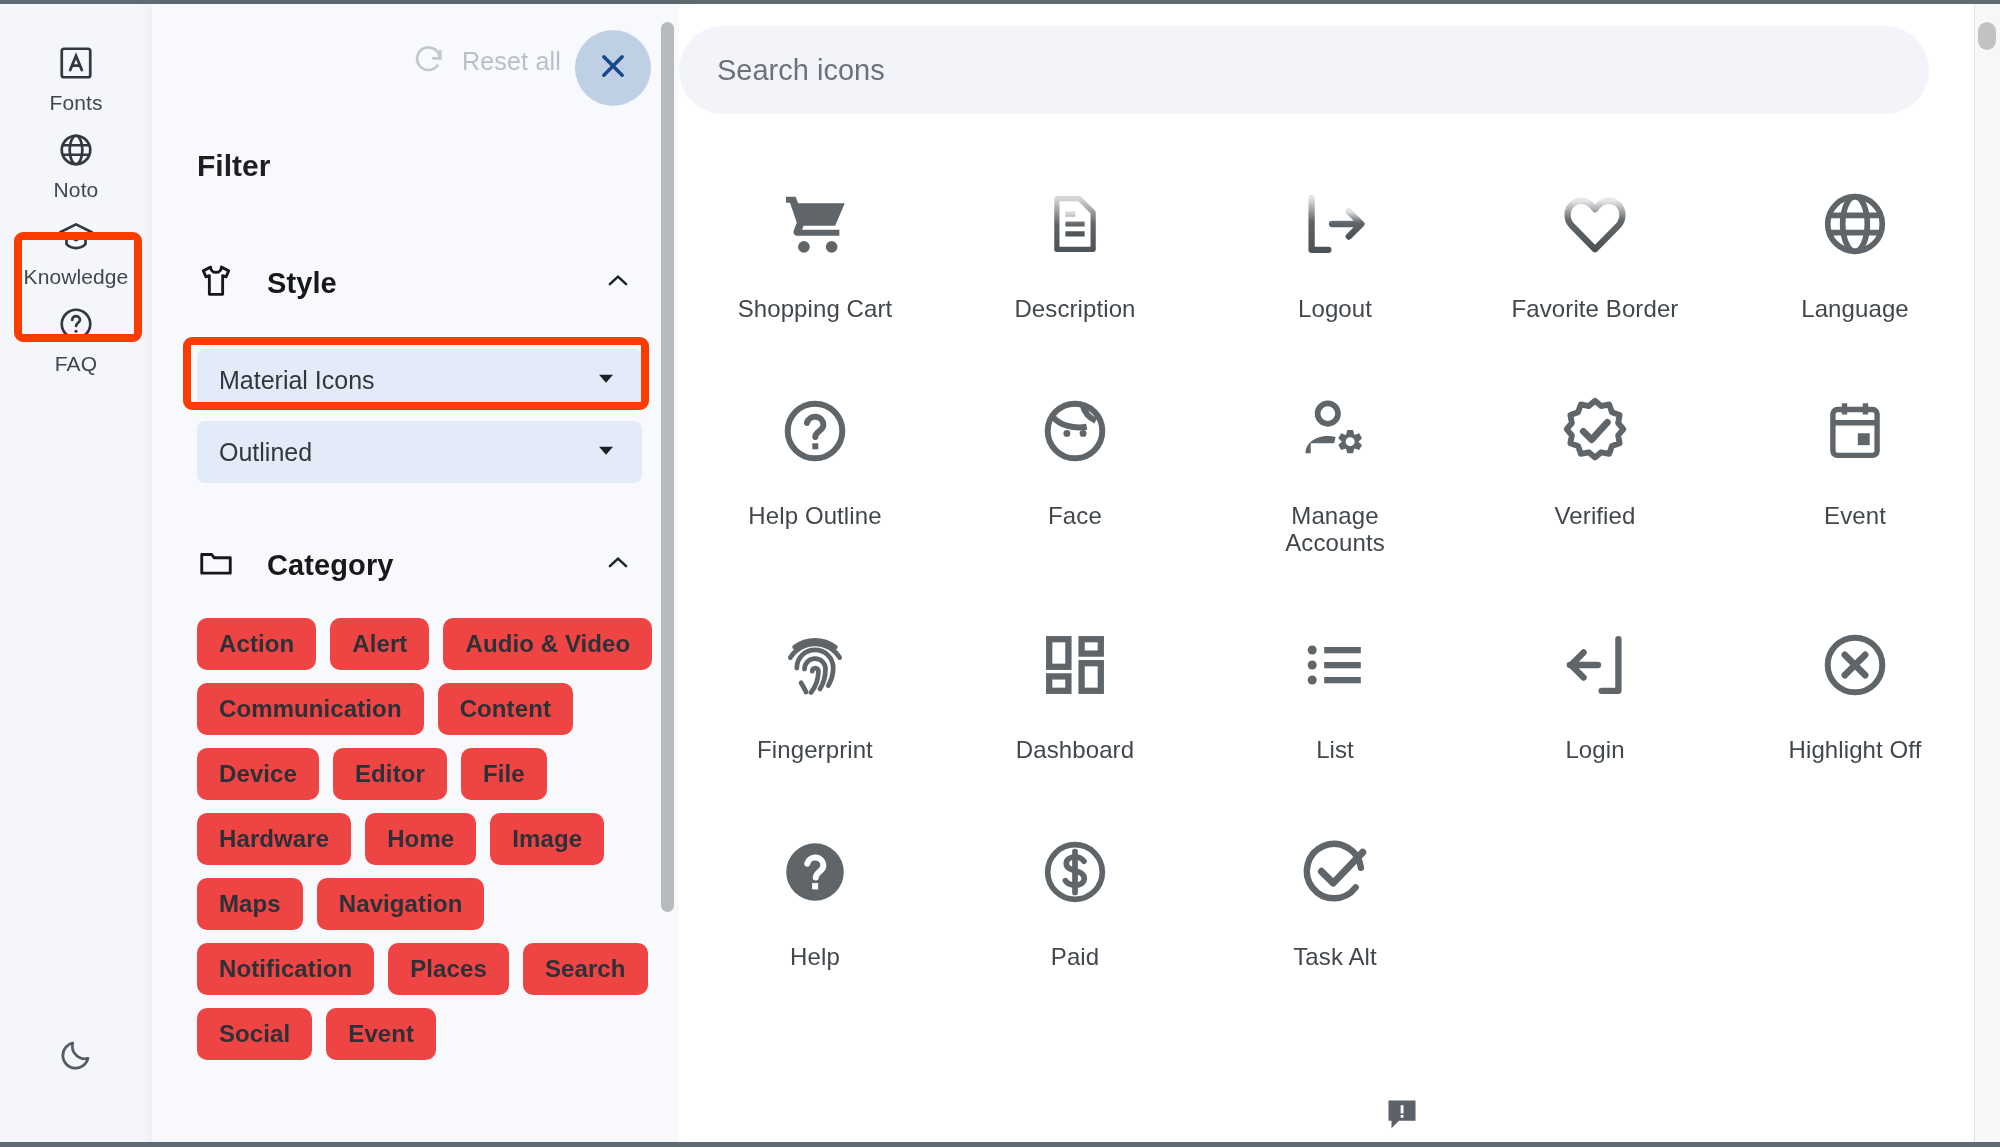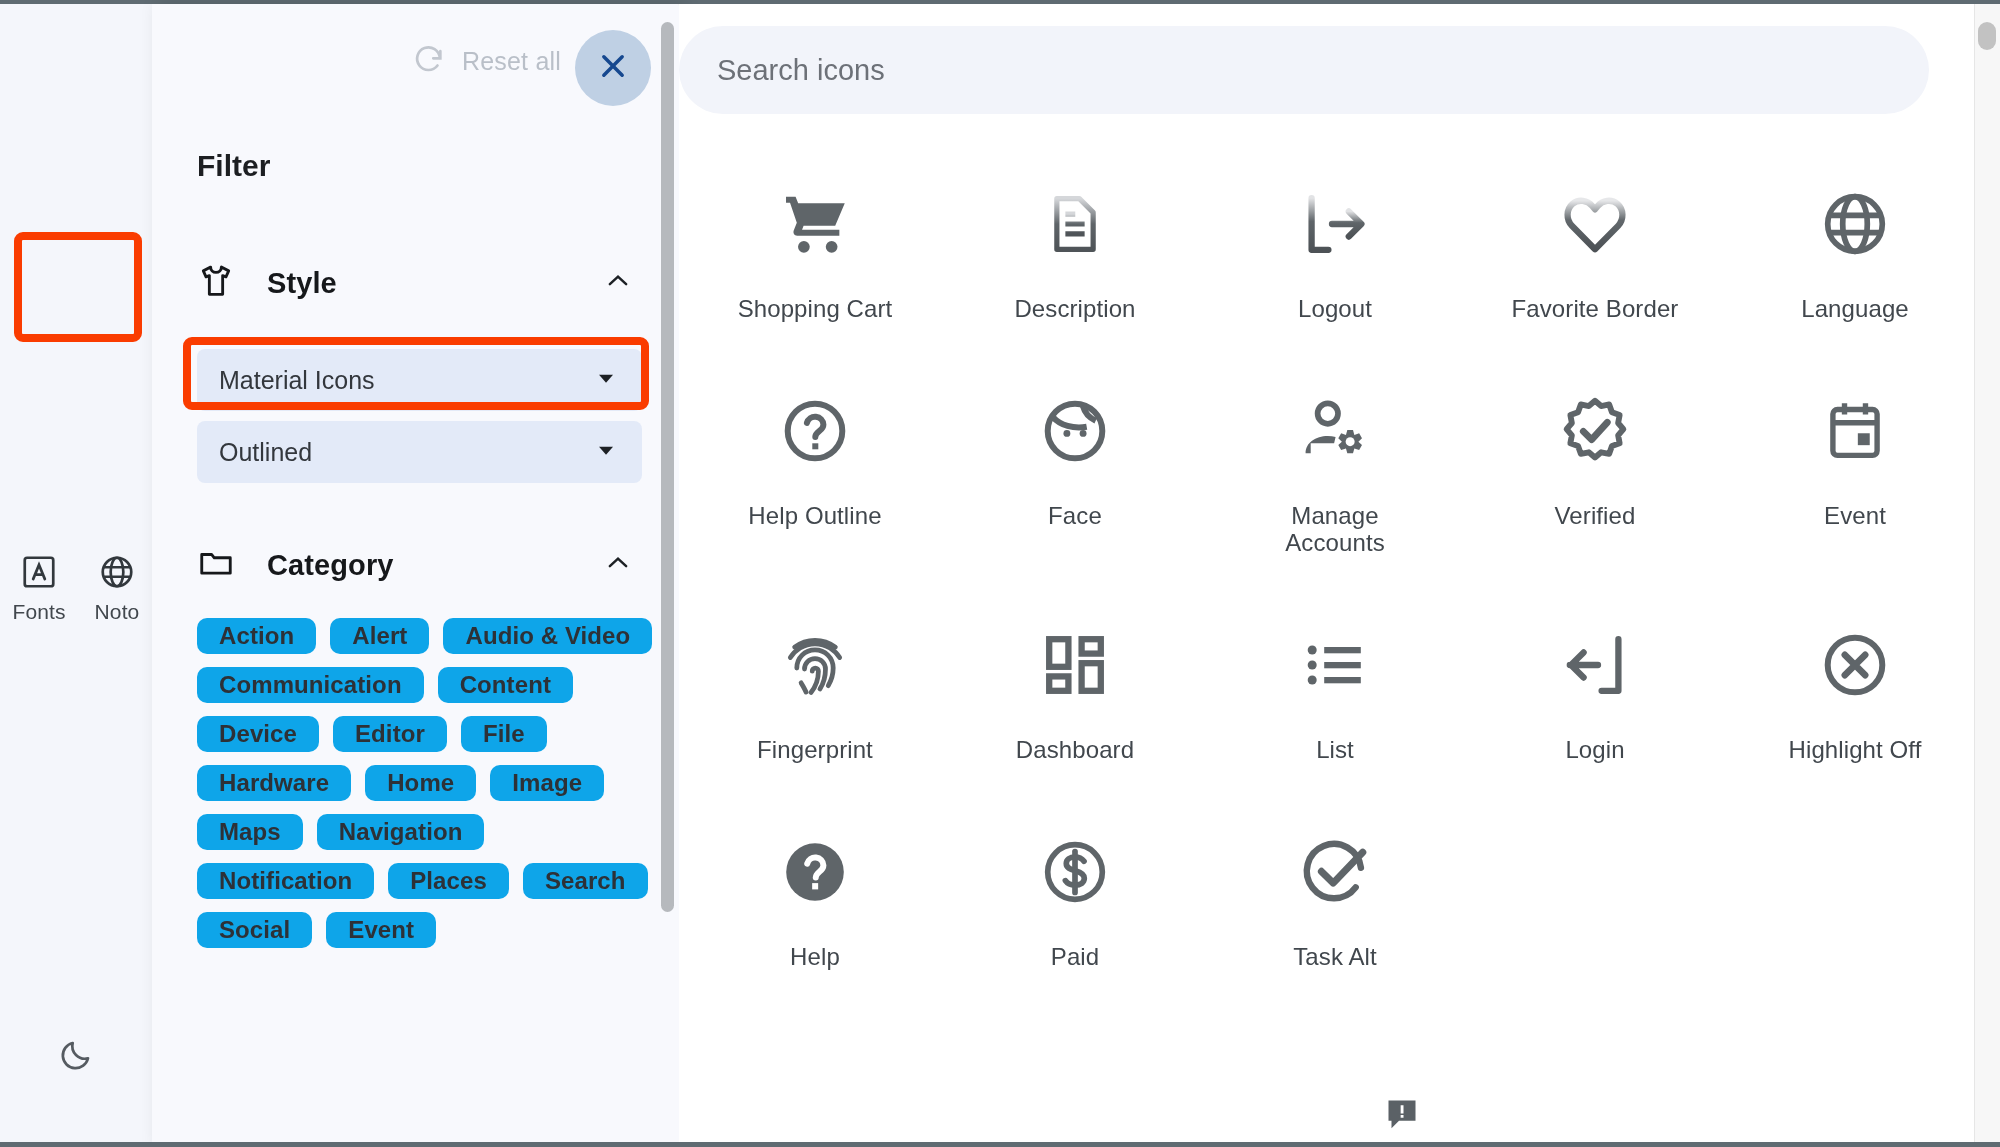--- a/index.html
+++ b/index.html
@@ -11,21 +11,21 @@
   }
   #root { position: relative; width: 2000px; height: 1147px; background: #fff; }
 
   
   .topline { position:absolute; left:0; top:0; width:2000px; height:4px; background:#5f6b72; }
 
   
   .rail {
     position:absolute; left:0; top:4px; width:152px; height:1143px;
     background:#f4f6fb;
-    display:flex; flex-direction:row; align-items:center;
+    display:flex; flex-direction:column; align-items:center;
     padding-top:38px;
   }
   .rail-item { width:152px; display:flex; flex-direction:column; align-items:center; margin-bottom:14px; cursor:pointer; }
   .rail-glyph { width:78px; height:42px; display:flex; align-items:center; justify-content:center; border-radius:21px; }
   .rail-glyph.active { background:#cdeef2; }
   .rail-label { font-size:21px; color:#41474d; margin-top:7px; letter-spacing:.1px; }
   .rail-item.highlighted { position:relative; }
   .hl-box {
     position:absolute; border:8px solid #fa3c00; border-radius:9px;
     pointer-events:none;
@@ -65,21 +65,21 @@
     display:flex; align-items:center; padding:0 22px; cursor:pointer;
     position:relative;
     margin-top:45px;
   }
   .dd + .dd { margin-top:10px; }
   .dd-label { font-size:25px; color:#33373d; }
   .dd-arrow { position:absolute; right:22px; top:50%; transform:translateY(-50%); }
 
   .chips { display:flex; flex-wrap:wrap; gap:13px 14px; width:460px; }
   .chip {
-    background:#0ea5e9; border-radius:10px; height:36px;
+    background:#ef4444; border-radius:10px; height:52px;
     display:flex; align-items:center; padding:0 22px;
     font-size:24px; font-weight:700; color:#2d3137; letter-spacing:.1px;
     cursor:pointer; white-space:nowrap;
   }
 
   .panel-scrollbar {
     position:absolute; right:5px; top:18px; width:13px; height:890px;
     background:#b6b9bd; border-radius:7px;
   }
 

